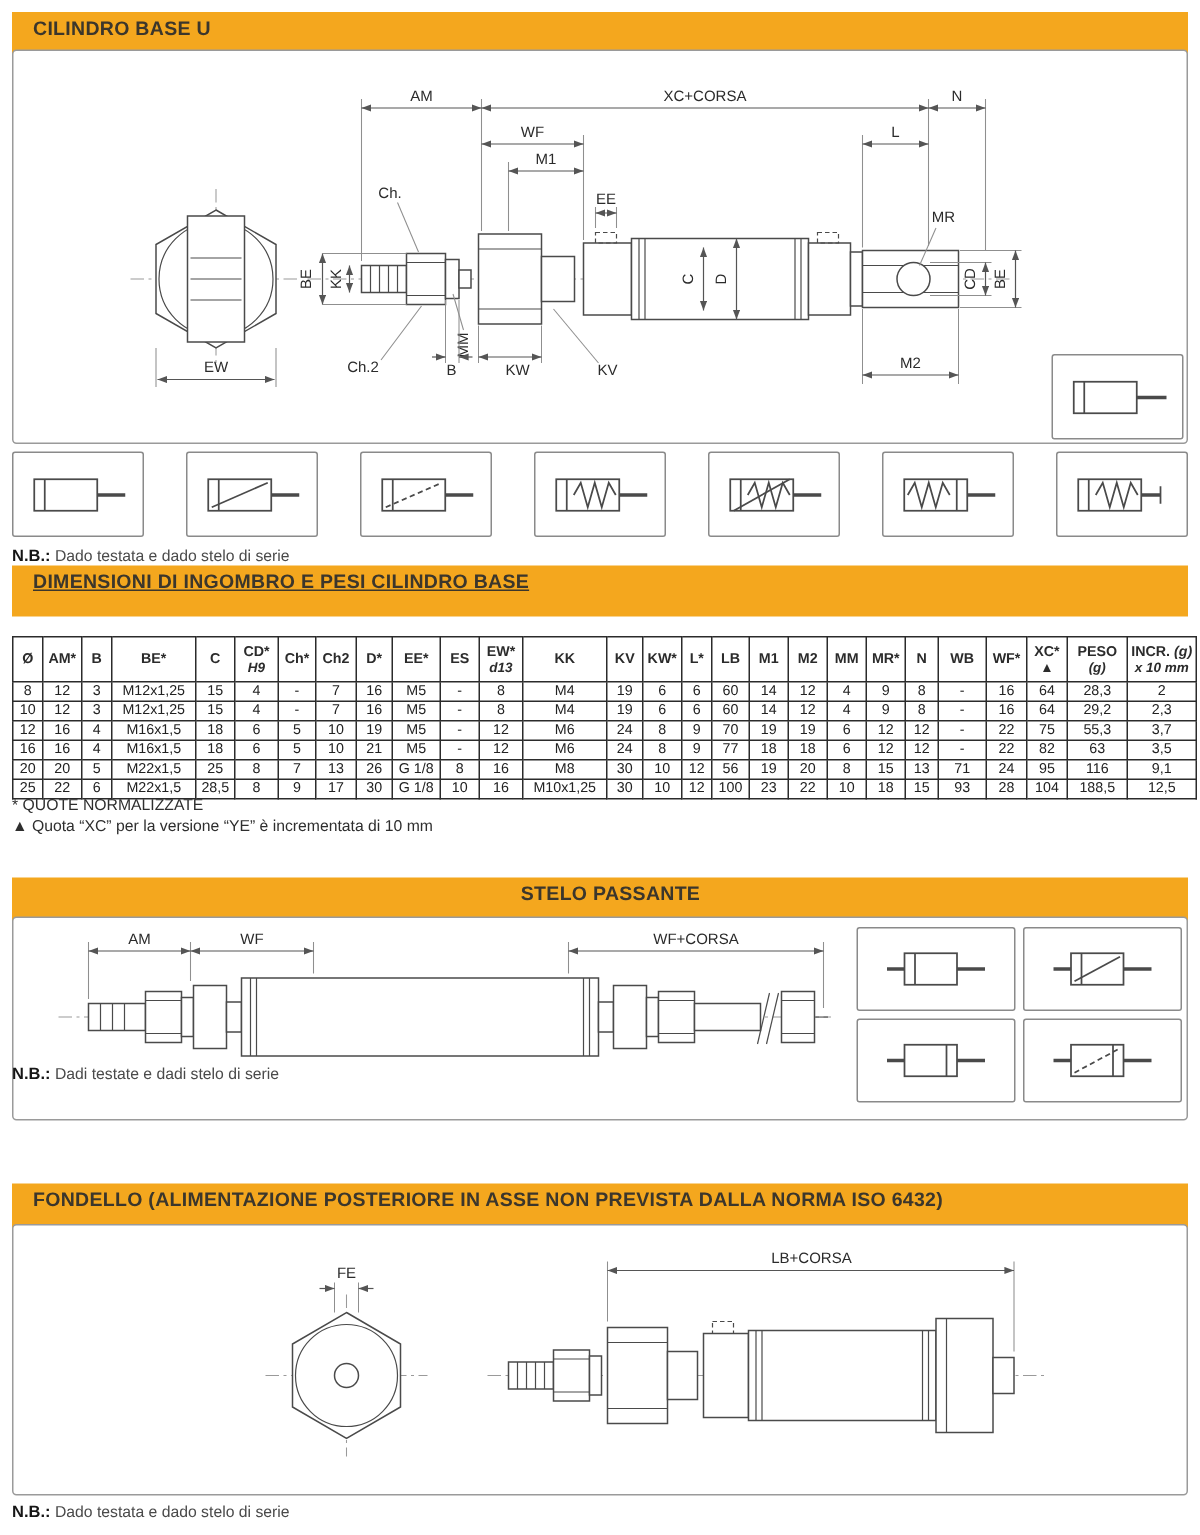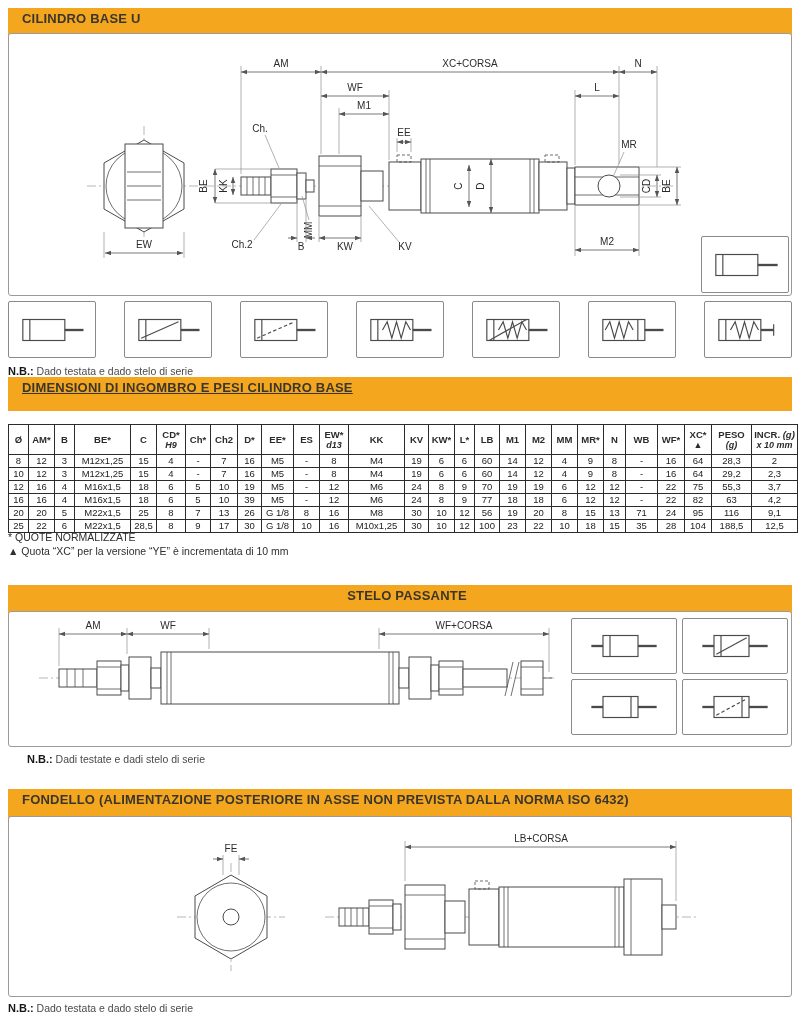--- a/index.html
+++ b/index.html
@@ -453,39 +453,39 @@
       </tr>
       <tr>
         <td>16</td>
         <td>16</td>
         <td>4</td>
         <td>M16x1,5</td>
         <td>18</td>
         <td>6</td>
         <td>5</td>
         <td>10</td>
-        <td>39</td>
+        <td>21</td>
         <td>M5</td>
         <td>-</td>
         <td>12</td>
         <td>M6</td>
         <td>24</td>
         <td>8</td>
         <td>9</td>
         <td>77</td>
         <td>18</td>
         <td>18</td>
         <td>6</td>
         <td>12</td>
         <td>12</td>
         <td>-</td>
         <td>22</td>
         <td>82</td>
         <td>63</td>
-        <td>4,2</td>
+        <td>3,5</td>
       </tr>
       <tr>
         <td>20</td>
         <td>20</td>
         <td>5</td>
         <td>M22x1,5</td>
         <td>25</td>
         <td>8</td>
         <td>7</td>
         <td>13</td>
@@ -525,21 +525,21 @@
         <td>M10x1,25</td>
         <td>30</td>
         <td>10</td>
         <td>12</td>
         <td>100</td>
         <td>23</td>
         <td>22</td>
         <td>10</td>
         <td>18</td>
         <td>15</td>
-        <td>35</td>
+        <td>93</td>
         <td>28</td>
         <td>104</td>
         <td>188,5</td>
         <td>12,5</td>
       </tr>
     </tbody>
   </table>
 
 <div class="fn" style="top:531px;">* QUOTE NORMALIZZATE</div>
 <div class="fn" style="top:545px;">▲ Quota “XC” per la versione “YE” è incrementata di 10 mm</div>
@@ -628,21 +628,21 @@
           <rect x="12" y="8" width="30" height="18" fill="#fff" stroke="#4a4a4a" stroke-width="1"></rect>
           <line x1="36" y1="8" x2="36" y2="26" stroke="#4a4a4a" stroke-width="1" fill="none"></line>
           <line x1="14" y1="24" x2="40" y2="10" stroke="#4a4a4a" stroke-width="1" fill="none" stroke-dasharray="3 2"></line>
           <line x1="2" y1="17" x2="12" y2="17" stroke="#4a4a4a" stroke-width="2"></line>
           <line x1="42" y1="17" x2="58" y2="17" stroke="#4a4a4a" stroke-width="2"></line>
         </svg>
       </div>
     </div>
 </div>
 
-<div class="note" style="top:753px;margin-left:19px;">
+<div class="note" style="top:710px;">
   <b>N.B.:</b>
   <span>Dadi testate e dadi stelo di serie</span>
 </div>
 
 <div class="bar" style="top:789px;">FONDELLO (ALIMENTAZIONE POSTERIORE IN ASSE NON PREVISTA DALLA NORMA ISO 6432)</div>
 
 <div class="panel" style="top:816px;height:179px;">
   <svg class="draw" width="782" height="177" viewBox="0 0 782 177">
     <defs>
       <marker id="cE" markerWidth="9" markerHeight="8" refX="8" refY="3" orient="auto">

